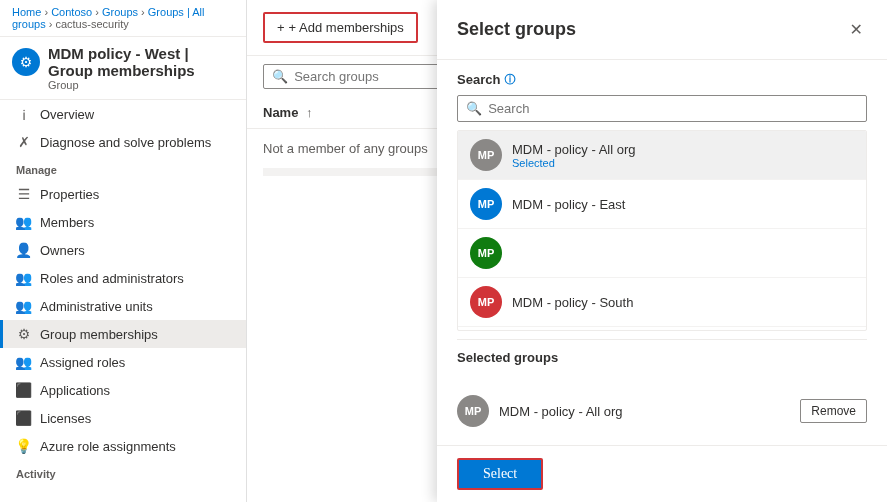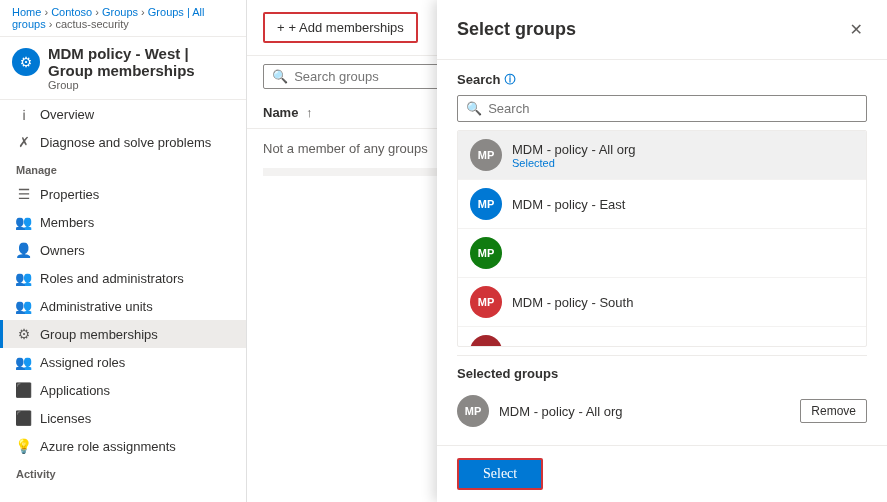--- a/index.html
+++ b/index.html
@@ -251,21 +251,21 @@
     .group-name { font-size: 13px; color: #323130; }
     .group-status { font-size: 11px; color: #0078d4; }
     .selected-groups-section {
       border-top: 1px solid #edebe9;
       padding-top: 10px;
     }
     .selected-groups-label {
       font-size: 13px;
       font-weight: 600;
       color: #323130;
-      margin-bottom: 8px;
+      margin-bottom: 24px;
     }
     .selected-item {
       display: flex;
       align-items: center;
       gap: 10px;
       padding: 6px 0;
     }
     .selected-item-name { flex: 1; font-size: 13px; color: #323130; }
     .btn-remove-small {
       padding: 4px 10px;

